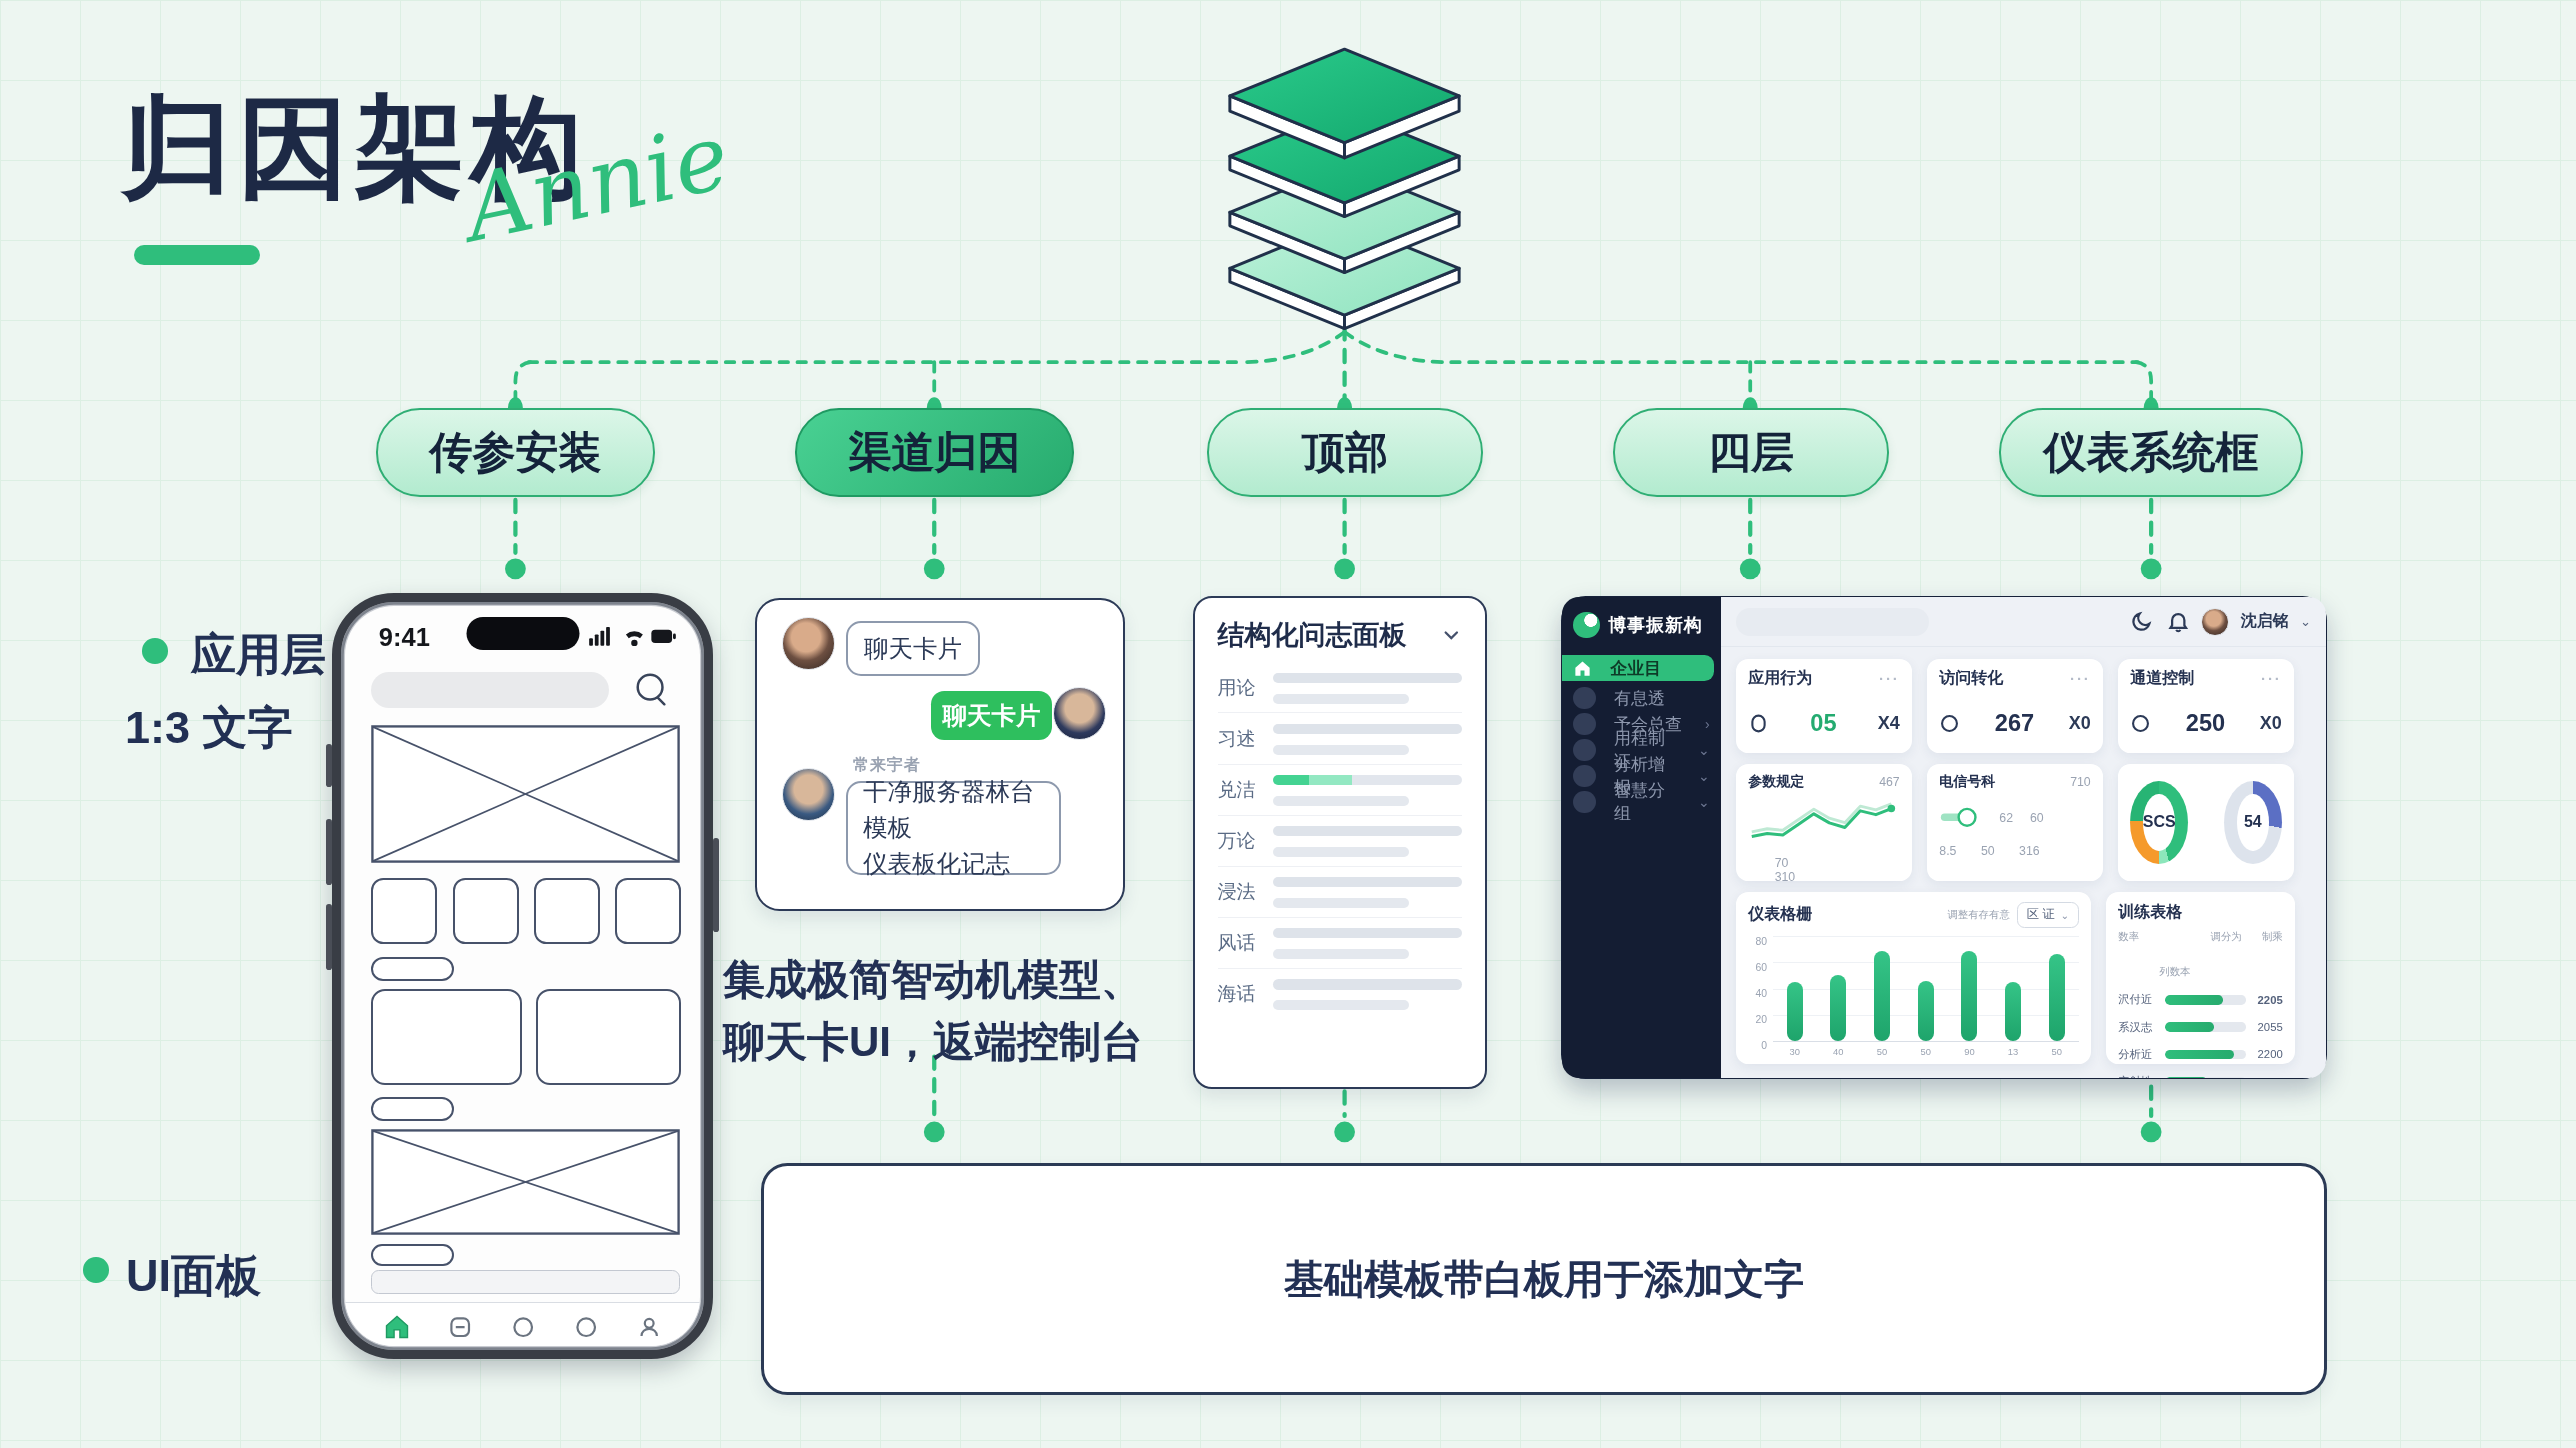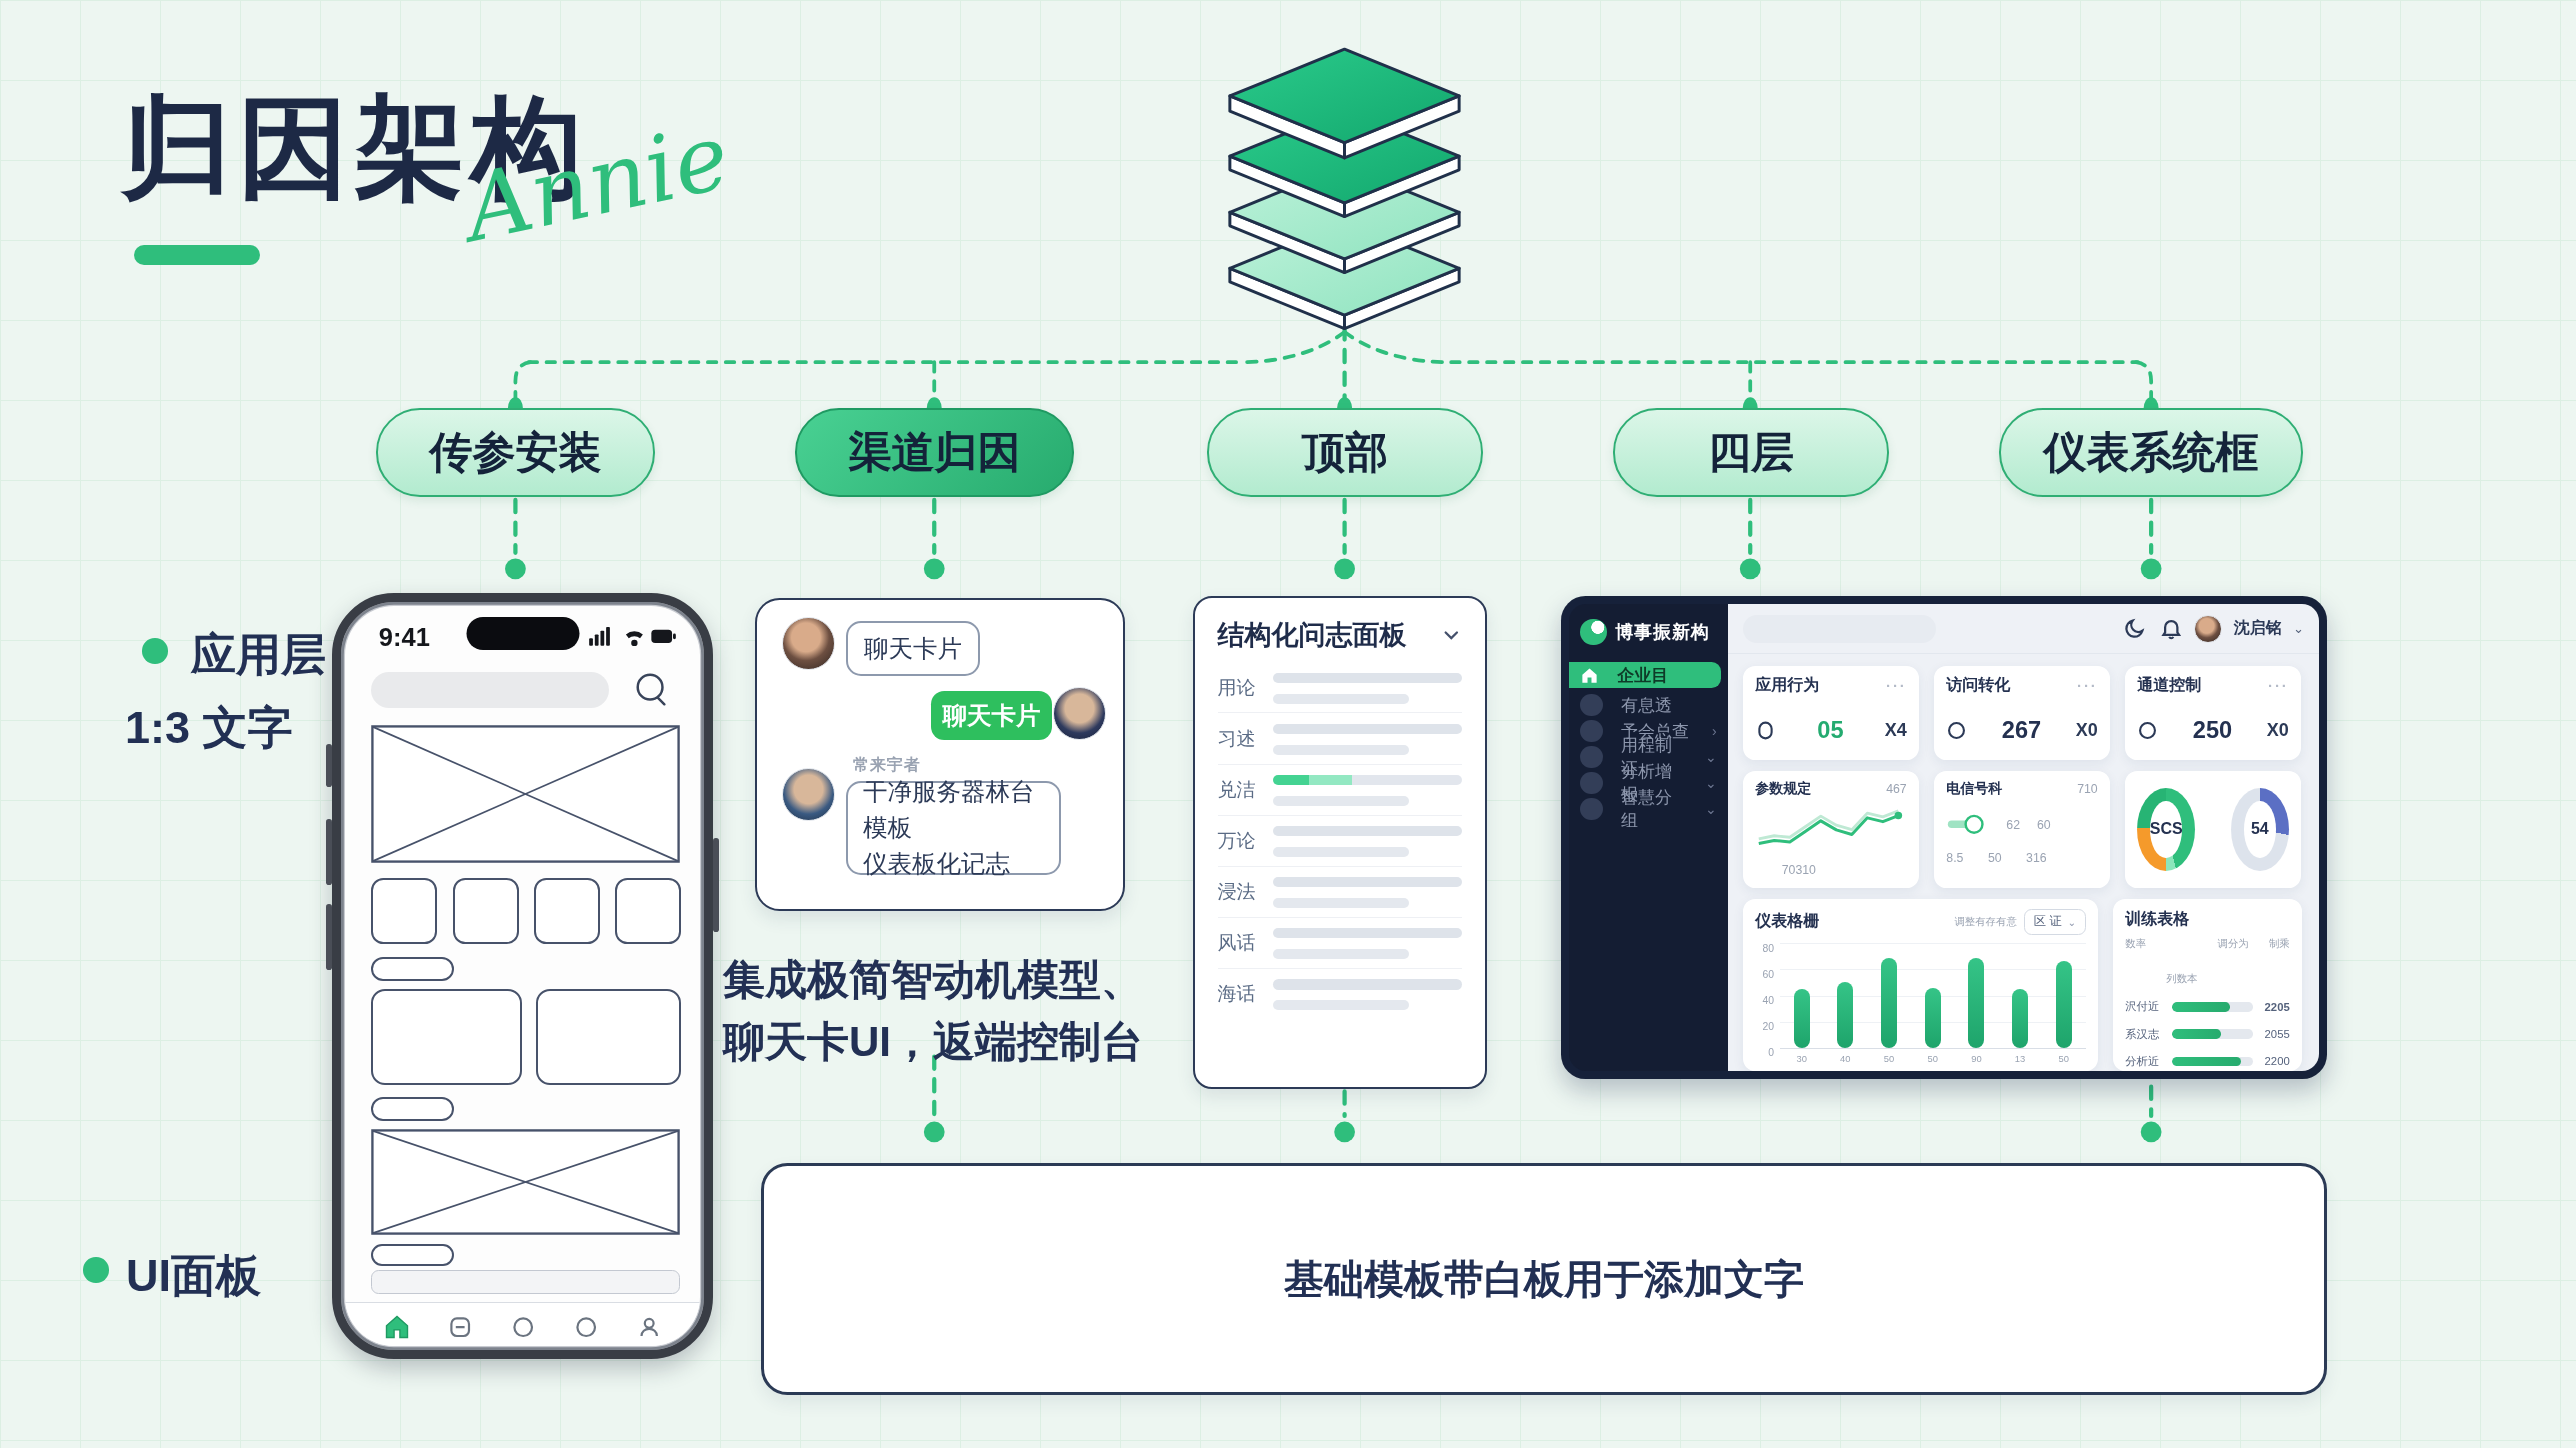--- a/index.html
+++ b/index.html
@@ -38,21 +38,21 @@
   .bubble.green{background:#2ebf5e;border:none;color:#fff;border-radius:13.2px;font-weight:600;}
   .caption{font-size:42px;color:#223054;line-height:62px;font-weight:600;}
   
   .panel-title{font-size:27px;font-weight:800;color:#1f2c4a;}
   .lp-row{display:flex;align-items:flex-start;padding:10.4px 0 8.5px;border-bottom:1.4px solid #eef0f4;}
   .lp-label{width:55px;font-size:19px;color:#5a6b85;padding-top:1.9px;flex:none;}
   .lp-bars{flex:1;}
   .lp-bar{height:10.4px;border-radius:5.7px;background:#dee3ea;}
   .lp-bar.b2{width:72%;margin-top:10.4px;background:#e4e8ee;}
   
-  .dash{background:#16213a;border-radius:24.5px;padding:8px;display:flex;box-shadow:0 11.3px 24.5px rgba(20,35,70,.25);}
+  .dash{background:#16213a;border-radius:24.5px;padding:1px;display:flex;box-shadow:0 11.3px 24.5px rgba(20,35,70,.25);}
   .dash .side{width:159px;background:#141d33;border-radius:17px 0 0 17px;flex:none;color:#8d97ad;}
   .dash .main{flex:1;background:#eef1f6;border-radius:0 17px 17px 0;overflow:hidden;}
   .brand-row{display:flex;align-items:center;gap:8.5px;padding:15px 11.3px 9.4px;}
   .logo-dot{width:26.4px;height:26.4px;border-radius:50%;background:radial-gradient(circle at 66% 32%,#fff 0 25%,#2fbe7c 27%);flex:none;}
   .brand-text{color:#fff;font-size:18px;font-weight:800;letter-spacing:0.9px;}
   .mi{display:flex;align-items:center;gap:18px;height:26px;padding:0 11.3px;font-size:17px;}
   .mi .ic{width:22.6px;height:22.6px;border-radius:50%;background:#333e58;flex:none;}
   .mi.active{background:#2fbe7c;color:#0e3b28;font-weight:800;border-radius:0 9.4px 9.4px 0;margin:7.5px 7.5px 3.8px 0;}
   .mi .chev{margin-left:auto;color:#6b7590;font-size:14px;}
   .topbar{display:flex;align-items:center;height:49px;padding:0 15px;gap:9.4px;}
@@ -429,21 +429,21 @@
           <div class="dcard" style="width:176px;height:117px;">
             <div class="hd">
                 <span class="ttl" style="font-size:14px;">参数规定</span>
                 <span class="small-gray">467</span>
               </div>
             <svg id="sparkline" width="149" height="59" viewBox="0 0 158 62" style="margin-top:5.7px;">
               <polyline id="spark-echo" fill="none" stroke="#bfe9d4" stroke-width="3" stroke-linejoin="round" points="4.0,36.6 20.4,33.4 36.9,35.0 53.3,23.8 69.8,12.6 86.2,22.2 102.7,27.0 119.1,9.4 135.6,13.4 152.0,7.0"></polyline>
               <polyline id="spark-main" fill="none" stroke="#2fbe7c" stroke-width="3.2" stroke-linejoin="round" points="4.0,41.6 20.4,38.4 36.9,40.0 53.3,28.8 69.8,17.6 86.2,27.2 102.7,32.0 119.1,14.4 135.6,18.4 152.0,12.0"></polyline>
               <circle id="spark-dot" r="4" fill="#2fbe7c" cx="152" cy="12"></circle>
             </svg>
-            <div style="display:flex;padding:0 26.4px;">
+            <div style="display:flex;padding:0 26.4px;flex-direction:column;">
               <span class="small-gray">70</span>
               <span class="small-gray">310</span>
             </div>
           </div>
           <div class="dcard" style="width:176px;height:117px;">
             <div class="hd">
                 <span class="ttl" style="font-size:14px;">电信号科</span>
                 <span class="small-gray">710</span>
               </div>
             <div style="display:flex;align-items:center;gap:17px;margin-top:15px;">

